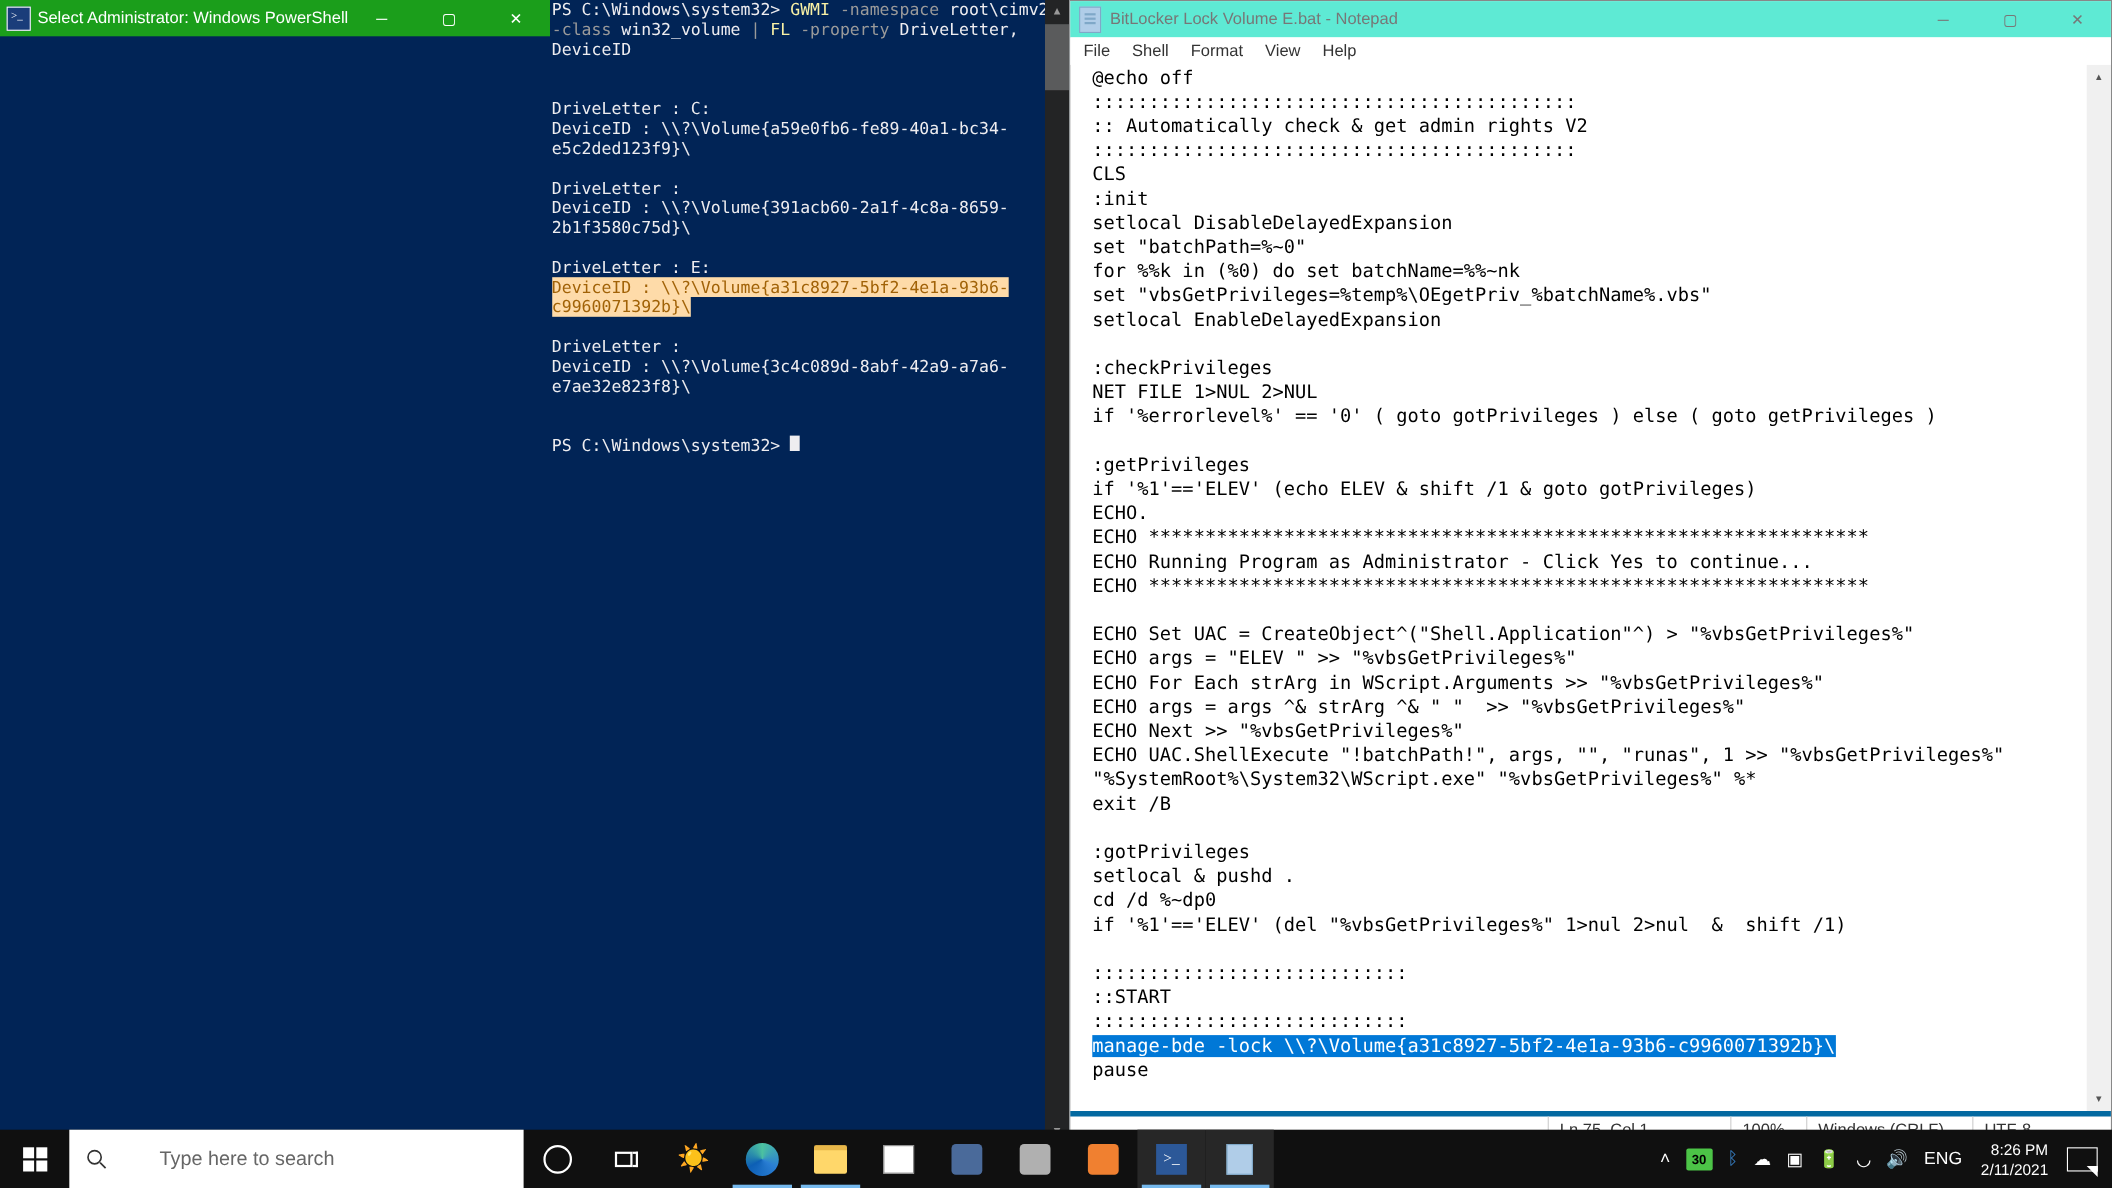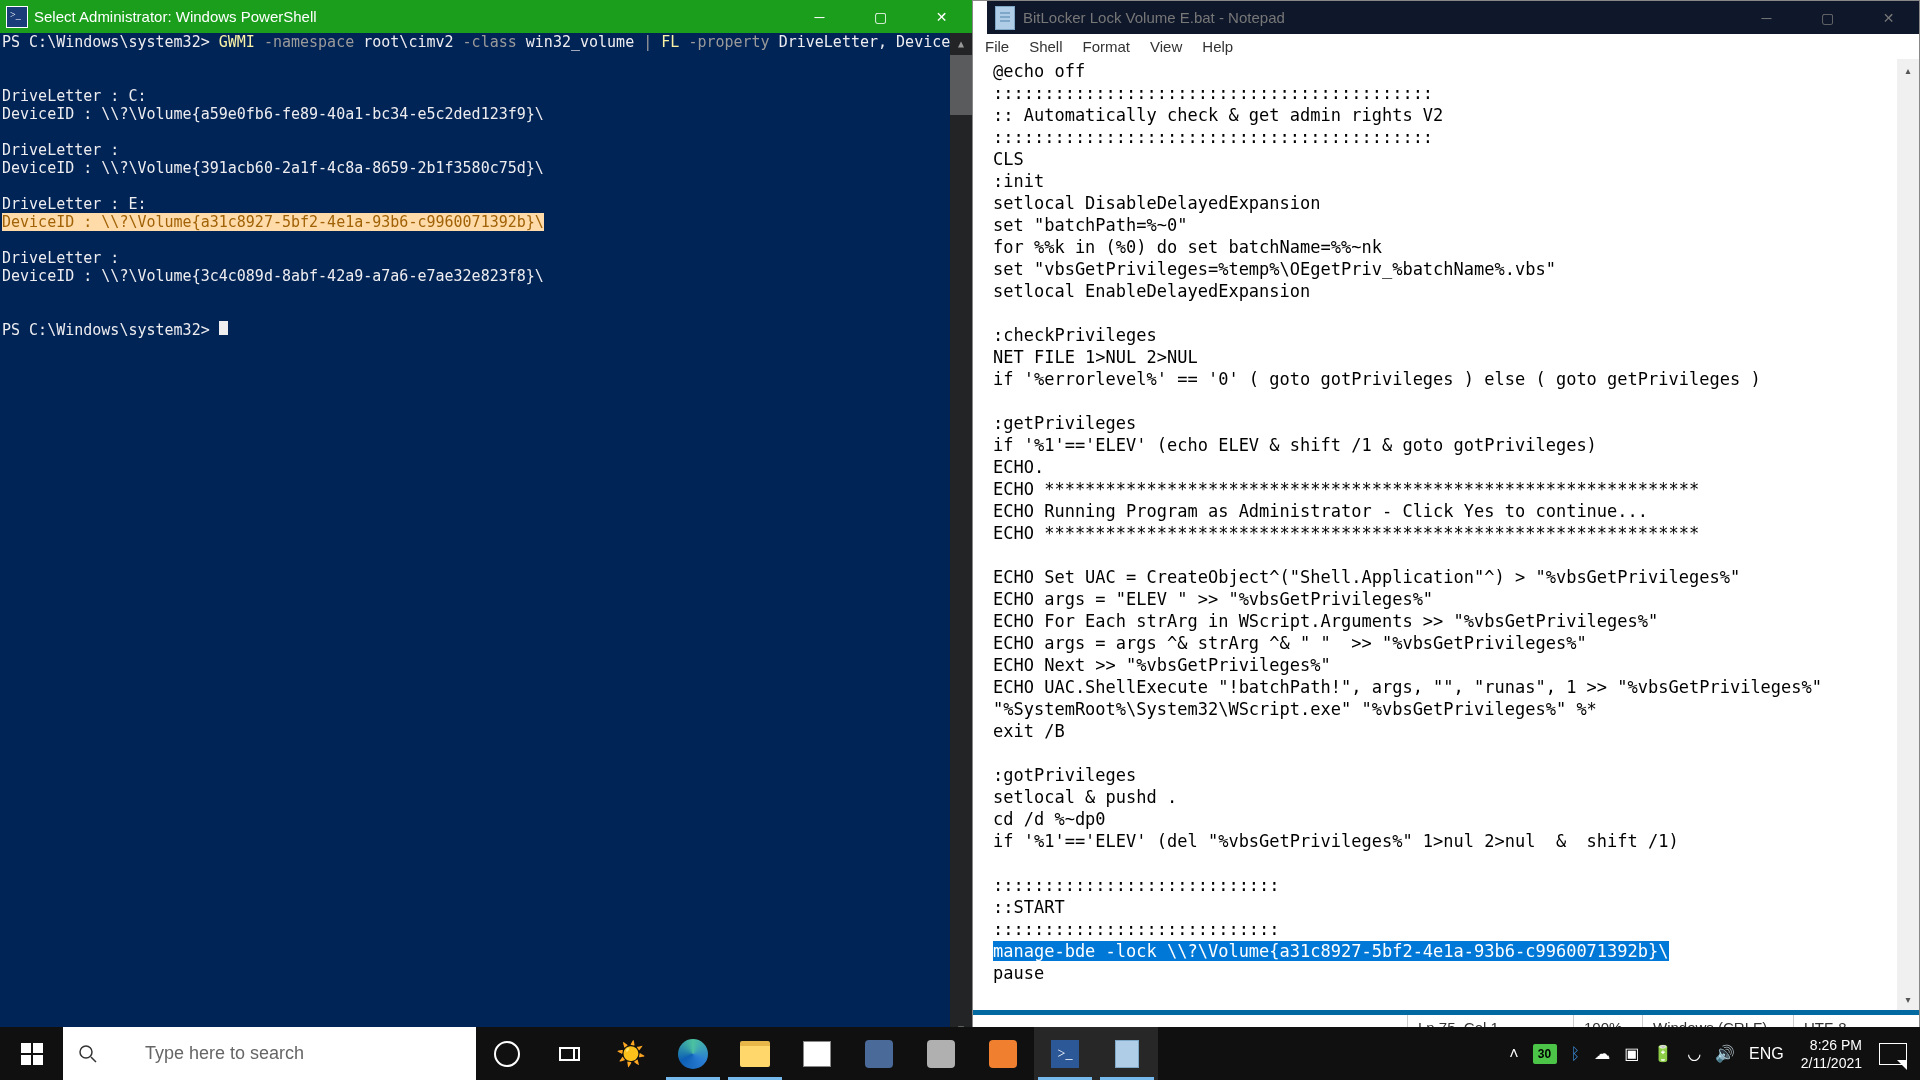--- a/index.html
+++ b/index.html
@@ -1,38 +1,38 @@
 <!DOCTYPE html>
 <html><head>
 <meta charset="utf-8">
 <style>
   * { margin: 0; padding: 0; box-sizing: border-box; }
   body { width: 1920px; height: 1080px; overflow: hidden; font-family: "Segoe UI", sans-serif; background: #0063B1; position: relative; }
   
   
-  .ps-window { position: absolute; left: 0; top: 0; width: 972px; height: 1040px; background: #012456; display: flex; flex-direction: column; }
+  .ps-window { position: absolute; left: 0; top: 0; width: 972px; height: 1040px; background: #012456; display: flex; flex-direction: row; }
   .ps-title { height: 33px; background: #1B9E1B; display: flex; align-items: center; color: #fff; font-size: 15px; }
   .ps-icon { width: 22px; height: 22px; margin: 0 6px; background: #1a3d7a; border: 1px solid #fff; position: relative; }
   .ps-icon::after { content: ">_"; position: absolute; color: #fff; font-size: 10px; left: 3px; top: 2px; font-family: Consolas; }
   .ps-title-text { flex: 1; }
   .ps-win-btns { display: flex; height: 100%; }
   .ps-win-btn { width: 61px; display: flex; align-items: center; justify-content: center; color: #fff; font-size: 14px; cursor: pointer; }
   .ps-body { flex: 1; font-family: Consolas, monospace; font-size: 15px; color: #EEEDF0; line-height: 18px; padding: 0 2px; position: relative; overflow: hidden; }
   .ps-scroll { position: absolute; right: 0; top: 0; bottom: 0; width: 22px; background: #232425; }
   .ps-scroll-btn { height: 22px; display: flex; align-items: center; justify-content: center; color: #999; font-size: 10px; }
   .ps-scroll-thumb { margin-top: 0; height: 60px; background: #5a5b5c; }
   .ps-cmd { color: #F9F1A5; }
   .ps-arg { color: #9A9A9A; }
   .ps-sep { color: #9A9A9A; }
   .ps-sel { background: #FEDBA9; color: #a16207; }
   .ps-cursor { display: inline-block; width: 9px; height: 14px; background: #EEEDF0; }
   
   
   .np-window { position: absolute; left: 972px; top: 0; width: 948px; height: 1040px; background: #fff; display: flex; flex-direction: column; border: 1px solid #888; }
-  .np-title { height: 33px; background: #0f172a; display: flex; align-items: center; color: #777; font-size: 15px; border-bottom: 0px; margin-left: 14px; }
+  .np-title { height: 33px; background: #5eead4; display: flex; align-items: center; color: #777; font-size: 15px; border-bottom: 0px; }
   .np-icon { width: 20px; height: 24px; margin: 0 8px; background: #b0cde8; border: 1px solid #7fa8c8; position: relative; }
   .np-icon::before { content:""; position:absolute; top:5px; left:4px; width:10px; height:2px; background:#7fa8c8; box-shadow:0 4px 0 #7fa8c8, 0 8px 0 #7fa8c8;}
   .np-title-text { flex: 1; }
   .np-win-btns { display: flex; height: 100%; }
   .np-win-btn { width: 61px; display: flex; align-items: center; justify-content: center; color: #777; font-size: 14px; cursor: pointer; }
   .np-menu { height: 25px; display: flex; align-items: center; padding-left: 2px; font-size: 15px; color: #333; background:#fff; }
   .np-menu-item { padding: 2px 10px; cursor: pointer; }
   .np-editor { flex: 1; font-family: Consolas, monospace; font-size: 17px; line-height: 22px; color: #000; padding: 1px 20px; overflow: hidden; position: relative; white-space: pre; }
   .np-scroll-v { position: absolute; right: 0; top: 58px; bottom: 29px; width: 22px; background: #f0f0f0; }
   .np-scroll-btn { height: 22px; display:flex; align-items:center; justify-content:center; color:#555; font-size:10px;}

